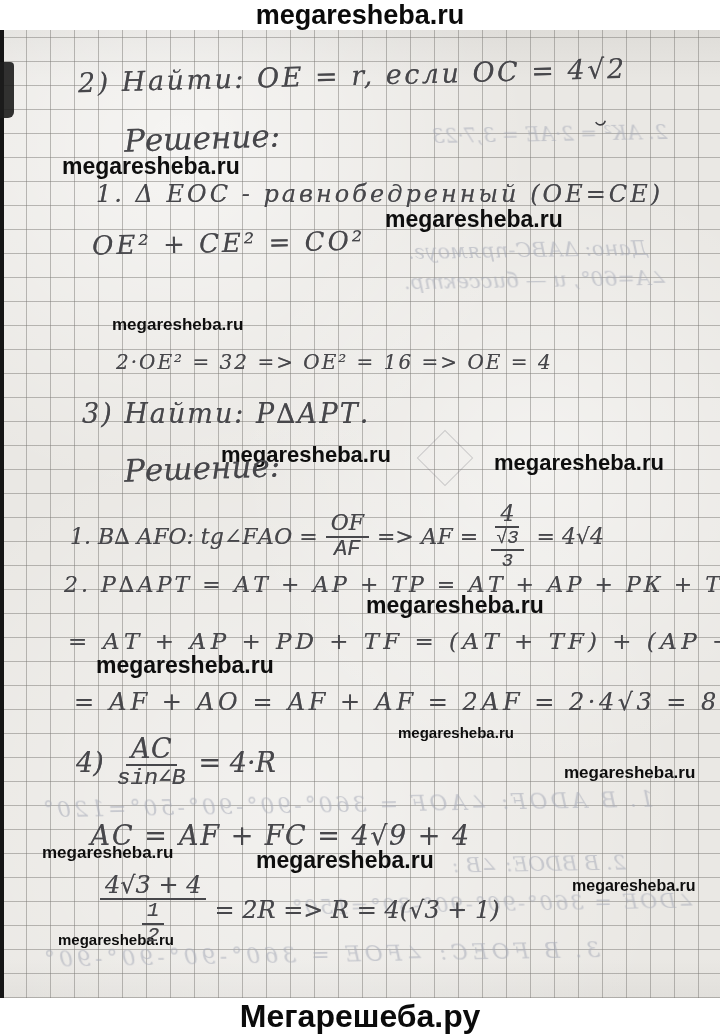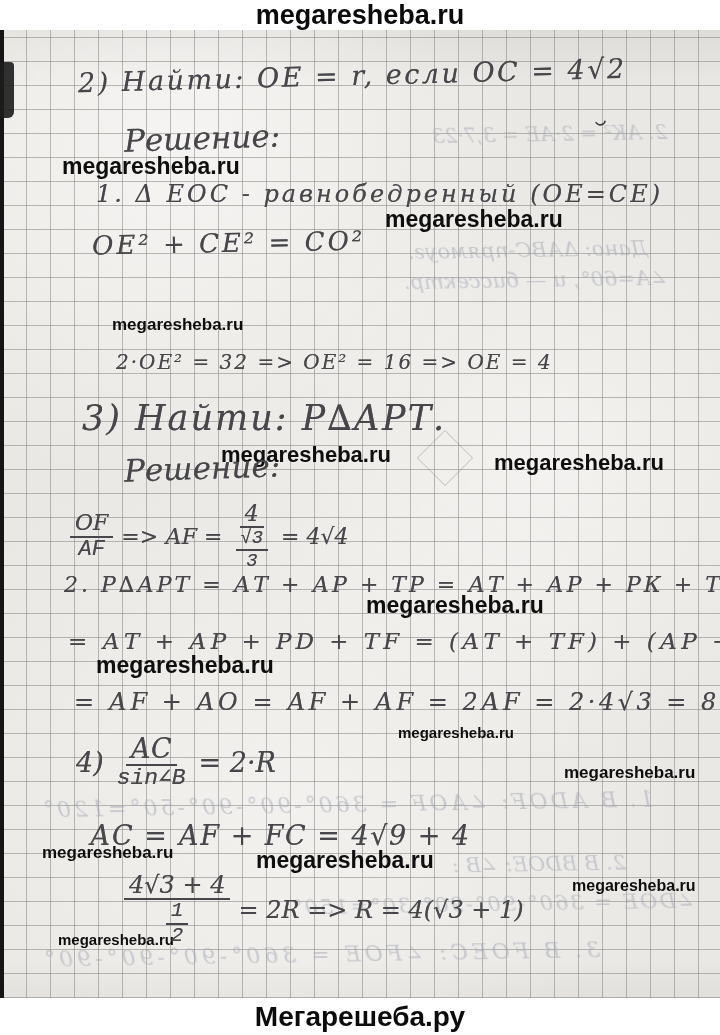--- a/index.html
+++ b/index.html
@@ -5,21 +5,21 @@
   html,body{margin:0;padding:0;background:#ffffff;}
   #screen{position:relative;width:720px;height:1035px;overflow:hidden;background:#ffffff;
           font-family:"Liberation Sans", sans-serif;}
 
   
   .band{position:absolute;left:0;width:720px;background:#ffffff;display:flex;align-items:center;justify-content:center;}
   .band.top{top:0;height:30px;}
   .band.bottom{top:998px;height:37px;}
   .brand{font-weight:bold;color:#0b0b0b;letter-spacing:0;}
   .band.top .brand{font-size:27px;}
-  .band.bottom .brand{font-size:28px;text-align:right;}
+  .band.bottom .brand{font-size:32px;text-align:right;}
 
   
   .paper{position:absolute;left:0;top:30px;width:720px;height:968px;
     background-color:#eae8e4;
     background-image:
       linear-gradient(to right, rgba(125,123,119,.50) 1px, transparent 1px),
       linear-gradient(to bottom, rgba(125,123,119,.50) 1px, transparent 1px),
       radial-gradient(circle at 25% 12%, rgba(255,255,255,.55), rgba(255,255,255,0) 35%),
       radial-gradient(circle at 75% 45%, rgba(255,255,255,.45), rgba(255,255,255,0) 40%),
       radial-gradient(circle at 40% 80%, rgba(255,255,255,.40), rgba(255,255,255,0) 45%),
@@ -90,25 +90,26 @@
 
     <div class="hw" style="left:124px;top:90px;font-size:31px;transform:rotate(-2deg);">Решение:</div>
 
     <div class="hw" style="left:96px;top:150px;font-size:24px;letter-spacing:3px;">1. Δ ЕОС - равнобедренный (ОЕ=СЕ)</div>
 
     <div class="hw" style="left:92px;top:198px;font-size:26px;letter-spacing:3px;transform:rotate(-1deg);">ОЕ² + СЕ² = СО²</div>
 
 
     <div class="hw" style="left:116px;top:320px;font-size:20px;letter-spacing:2px;">2·ОЕ² = 32 =&gt; ОЕ² = 16 =&gt; ОЕ = 4</div>
 
-    <div class="hw" style="left:82px;top:368px;font-size:35px;letter-spacing:2px;">3) Найти: Р∆АРТ.</div>
+    <div class="hw" style="left:82px;top:368px;font-size:27px;letter-spacing:2px;">3) Найти: Р∆АРТ.</div>
 
     <div class="hw" style="left:124px;top:420px;font-size:31px;transform:rotate(-2deg);">Решение:</div>
 
     <div class="hw eq" style="left:70px;top:472px;font-size:22px;">
+      <span>1. В∆ АFО: tg∠FАО =</span>
       <span class="frac">
         <span class="num">ОF</span>
         <span class="den">АF</span>
       </span>
       <span>=&gt; АF =</span>
       <span class="frac">
         <span class="num">4</span>
         <span class="den">
           <span class="frac sub">
             <span class="num">√3</span>
@@ -124,26 +125,26 @@
     <div class="hw" style="left:68px;top:598px;font-size:23px;letter-spacing:4px;">= АТ + АР + РD + ТF = (АТ + ТF) + (АР + РD) =</div>
 
     <div class="hw" style="left:74px;top:658px;font-size:24px;letter-spacing:3.5px;">= АF + АО = АF + АF = 2АF = 2·4√3 = 8√3</div>
 
     <div class="hw eq" style="left:76px;top:704px;font-size:27px;">
       <span>4)</span>
       <span class="frac">
         <span class="num">АС</span>
         <span class="den" style="font-size:.85em;">sin∠B</span>
       </span>
-      <span>= 2·R</span>
+      <span>= 4·R</span>
     </div>
 
     <div class="hw" style="left:90px;top:790px;font-size:27px;letter-spacing:1.5px;">АС = АF + FС = 4√9 + 4</div>
 
-    <div class="hw eq" style="left:100px;top:842px;font-size:24px;padding-left:24px;">
+    <div class="hw eq" style="left:100px;top:842px;font-size:24px;">
       <span class="frac">
         <span class="num">4√3 + 4</span>
         <span class="den">
           <span class="frac sub">
             <span class="num">1</span>
             <span class="den">2</span>
           </span>
         </span>
       </span>
       <span>= 2R =&gt; R = 4(√3 + 1)</span>

